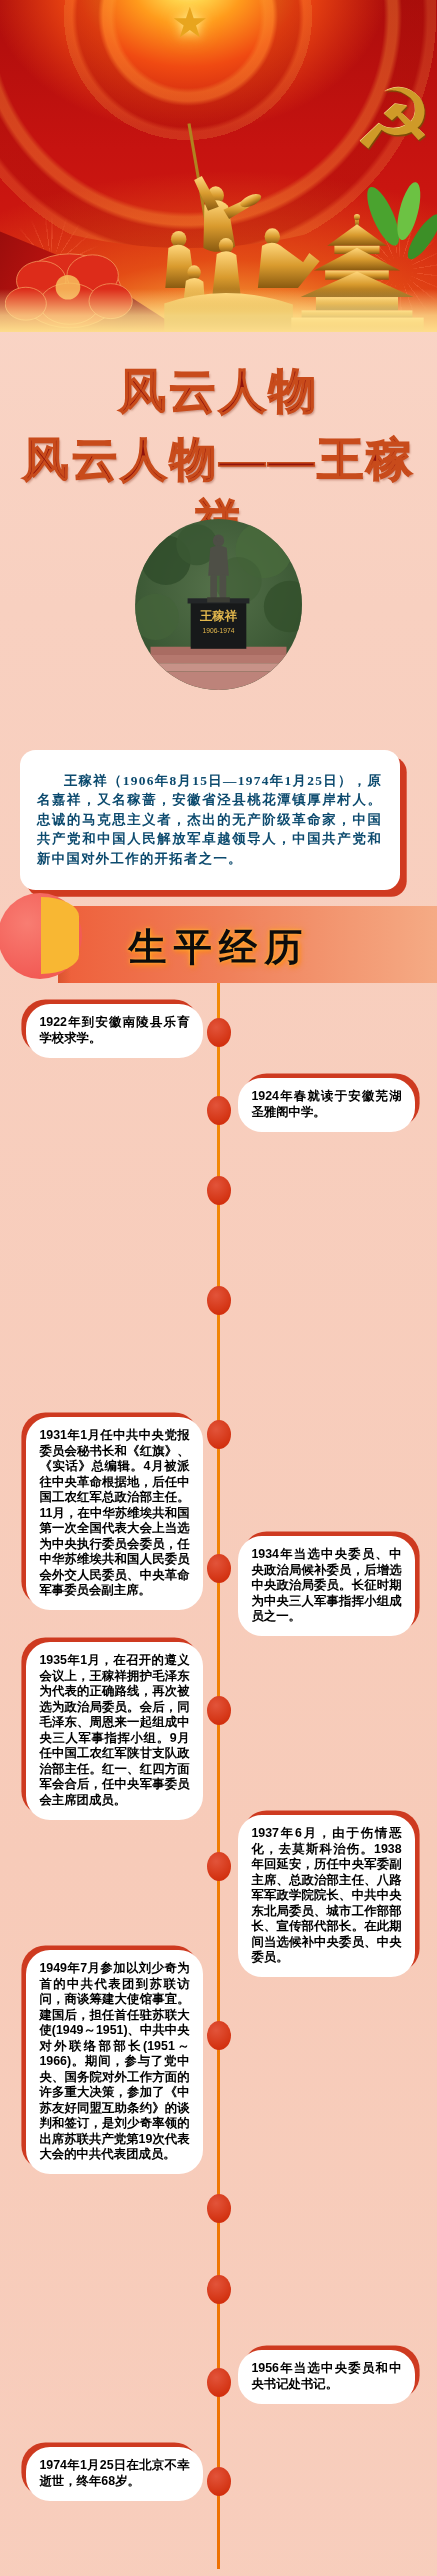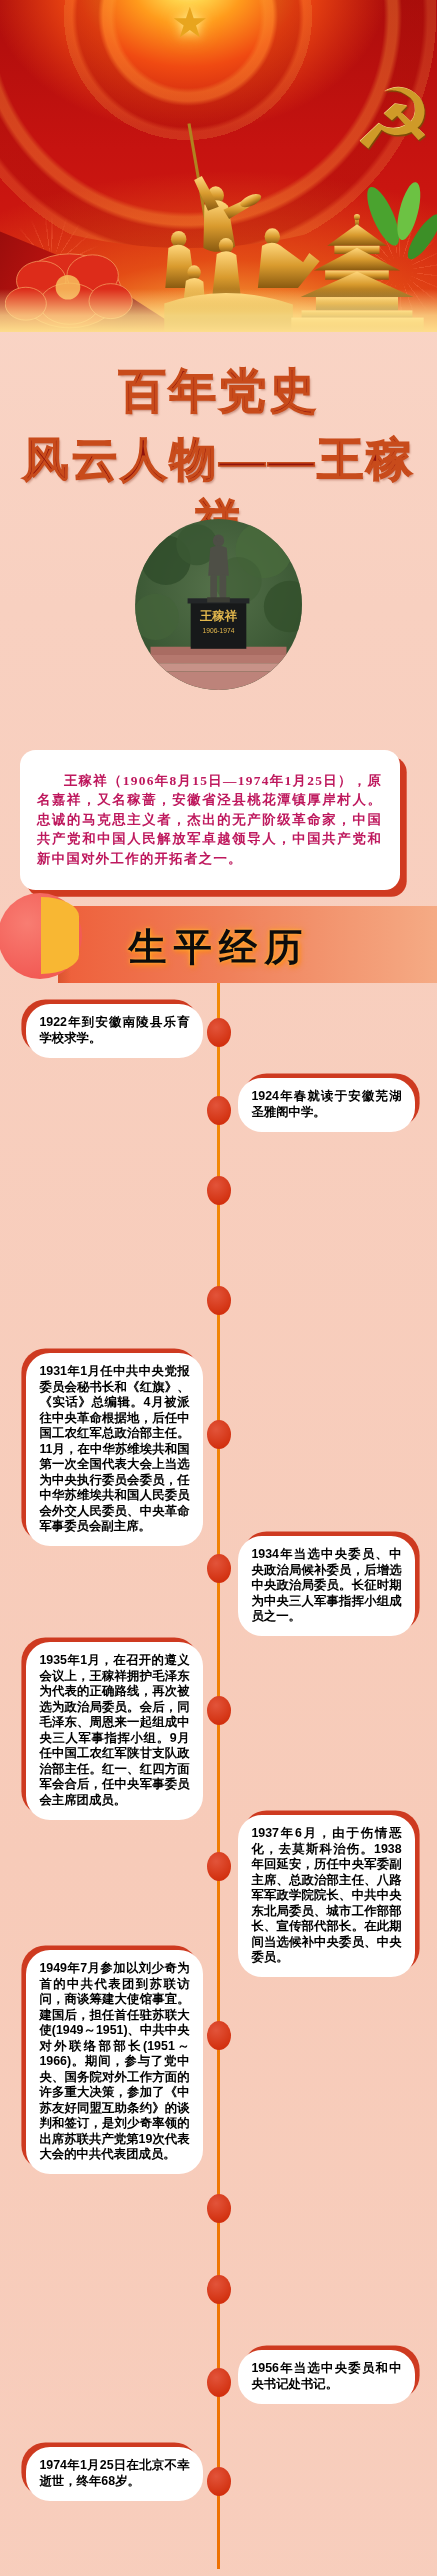--- a/index.html
+++ b/index.html
@@ -40,21 +40,21 @@
   .title-2{top:429px;font-size:46px;}
 
   
   .photo{position:absolute;left:135px;top:519px;width:167px;height:171px;}
 
   
   .intro-card{position:absolute;left:19.6px;top:750px;width:380px;box-sizing:border-box;
     background:#fff;border-radius:15.5px;box-shadow:6.7px 6.7px 0 #d03a20;
     padding:20.6px 17.5px 21.6px 17.5px;}
   .intro-text{font-family:"Liberation Serif","DejaVu Serif",serif;font-weight:700;font-size:13.4px;
-    line-height:19.6px;color:#be185d;text-align:justify;text-indent:2em;letter-spacing:1.3px;}
+    line-height:19.6px;color:#0c4a6e;text-align:justify;text-indent:2em;letter-spacing:1.3px;}
 
   
   .band{position:absolute;left:58px;height:77px;width:380px;
     background:linear-gradient(90deg,#ee5f3a 0%,#f0805a 45%,#f5ab85 100%);}
   .band:before{content:"";position:absolute;left:0;top:0;width:13.4px;height:100%;
     background:linear-gradient(90deg,#d9542f,rgba(217,84,47,0));}
   .band-life{top:906px;}
   .deco{position:absolute;left:0;width:82px;height:86px;}
   .deco .c-coral{position:absolute;left:-2.1px;top:0;width:84px;height:86px;border-radius:50%;
     background:radial-gradient(circle at 35% 35%,#f87d72,#f25b55 70%);}
@@ -143,21 +143,21 @@
     </svg>
 
     <svg style="position:absolute;left:355px;top:170px;" width="82" height="113" viewBox="0 0 160 220">
       <ellipse cx="55" cy="90" rx="20" ry="62" fill="#4aa32f" transform="rotate(-24 55 90)"></ellipse>
       <ellipse cx="105" cy="80" rx="18" ry="58" fill="#6cc243" transform="rotate(14 105 80)"></ellipse>
       <ellipse cx="135" cy="130" rx="16" ry="52" fill="#3c8f27" transform="rotate(34 135 130)"></ellipse>
     </svg>
     <div class="glowband"></div>
   </div>
 
-  <div class="title-line title-1">百年党史</div>
+  <div class="title-line title-1">风云人物</div>
   <div class="title-line title-2">风云人物——王稼祥</div>
 
   <svg class="photo" viewBox="0 0 324 332">
     <defs>
       <clipPath id="oval">
           <ellipse cx="162" cy="166" rx="162" ry="166"></ellipse>
         </clipPath>
       <radialGradient id="trees" cx="50%" cy="40%" r="80%">
         <stop offset="0" stop-color="#55714a"></stop>
           <stop offset=".6" stop-color="#3d5a36"></stop>
@@ -216,21 +216,21 @@
   <div class="node" style="top:1696px"></div>
   <div class="node" style="top:1852px"></div>
   <div class="node" style="top:2021px"></div>
   <div class="node" style="top:2194px"></div>
   <div class="node" style="top:2275px"></div>
   <div class="node" style="top:2368px"></div>
   <div class="node" style="top:2467px"></div>
 
   <div class="tcard L" style="top:1004px">1922年到安徽南陵县乐育学校求学。</div>
   <div class="tcard R" style="top:1078px">1924年春就读于安徽芜湖圣雅阁中学。</div>
-  <div class="tcard L" style="top:1353px">1931年1月任中共中央党报委员会秘书长和《红旗》、《实话》总编辑。4月被派往中央革命根据地，后任中国工农红军总政治部主任。11月，在中华苏维埃共和国第一次全国代表大会上当选为中央执行委员会委员，任中华苏维埃共和国人民委员会外交人民委员、中央革命军事委员会副主席。</div>
+  <div class="tcard L" style="top:1417px">1931年1月任中共中央党报委员会秘书长和《红旗》、《实话》总编辑。4月被派往中央革命根据地，后任中国工农红军总政治部主任。11月，在中华苏维埃共和国第一次全国代表大会上当选为中央执行委员会委员，任中华苏维埃共和国人民委员会外交人民委员、中央革命军事委员会副主席。</div>
   <div class="tcard R" style="top:1536px">1934年当选中央委员、中央政治局候补委员，后增选中央政治局委员。长征时期为中央三人军事指挥小组成员之一。</div>
   <div class="tcard L" style="top:1642px">1935年1月，在召开的遵义会议上，王稼祥拥护毛泽东为代表的正确路线，再次被选为政治局委员。会后，同毛泽东、周恩来一起组成中央三人军事指挥小组。9月任中国工农红军陕甘支队政治部主任。红一、红四方面军会合后，任中央军事委员会主席团成员。</div>
   <div class="tcard R" style="top:1815px">1937年6月，由于伤情恶化，去莫斯科治伤。1938年回延安，历任中央军委副主席、总政治部主任、八路军军政学院院长、中共中央东北局委员、城市工作部部长、宣传部代部长。在此期间当选候补中央委员、中央委员。</div>
   <div class="tcard L" style="top:1950px">1949年7月参加以刘少奇为首的中共代表团到苏联访问，商谈筹建大使馆事宜。建国后，担任首任驻苏联大使(1949～1951)、中共中央对外联络部部长(1951～1966)。期间，参与了党中央、国务院对外工作方面的许多重大决策，参加了《中苏友好同盟互助条约》的谈判和签订，是刘少奇率领的出席苏联共产党第19次代表大会的中共代表团成员。</div>
   <div class="tcard R" style="top:2350px">1956年当选中央委员和中央书记处书记。</div>
   <div class="tcard L" style="top:2447px">1974年1月25日在北京不幸逝世，终年68岁。</div>
 
 </div>
 
 

